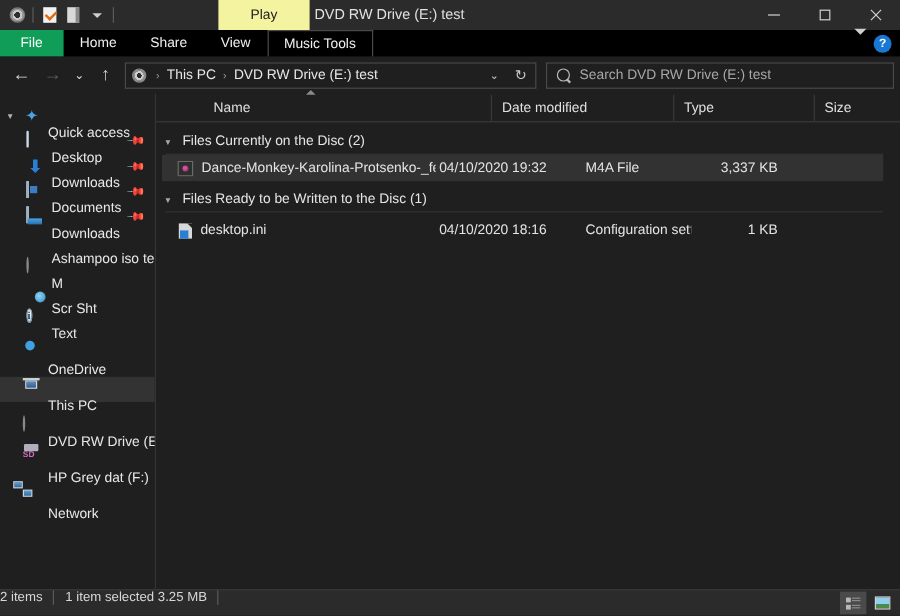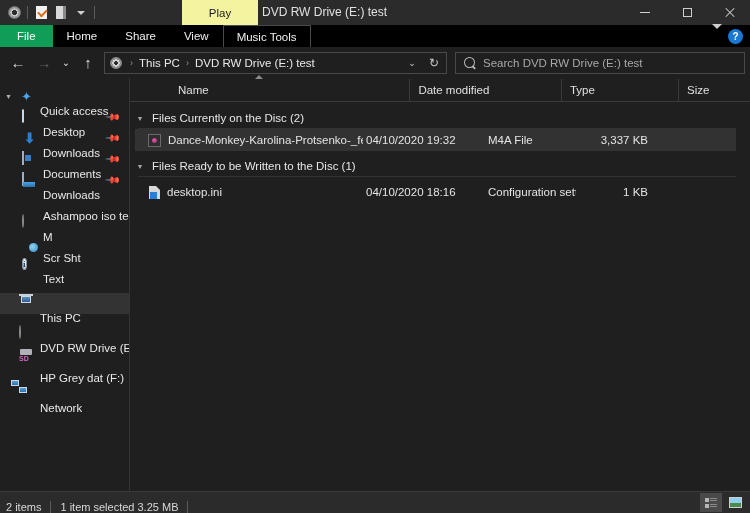--- a/index.html
+++ b/index.html
@@ -576,25 +576,24 @@
     width: 7px; height: 7px;
     background: #2a7fd4;
   }
 
   
   .statusbar {
     height: 21px;
     background: #2b2b2b;
     border-top: 1px solid #3a3a3a;
     display: flex;
-    align-items: flex-end;
+    align-items: flex-start;
     flex: none;
     font-size: 11px;
     color: #d8d8d8;
-    padding-left: 6px;
     position: relative;
   }
   .status-sep {
     width: 1px; height: 12px;
     background: #5a5a5a;
     margin: 0 9px;
   }
   .viewbtns {
     position: absolute;
     right: 4px; top: 0;
@@ -750,20 +749,25 @@
         <span class="lbl">Scr Sht</span>
       </div>
 
       <div class="navitem child">
         <span class="ico"><span class="ico-info">i</span></span>
         <span class="lbl">Text</span>
       </div>
 
       <div class="nav-gap"></div>
 
+      <div class="navitem root">
+        <span class="nav-chev empty">▸</span>
+        <span class="ico"><span class="ico-onedrive"></span></span>
+        <span class="lbl">OneDrive</span>
+      </div>
 
       <div class="nav-gap"></div>
 
       <div class="navitem root selected">
         <span class="nav-chev empty">▸</span>
         <span class="ico"><span class="ico-thispc"></span></span>
         <span class="lbl">This PC</span>
       </div>
 
       <div class="nav-gap"></div>

